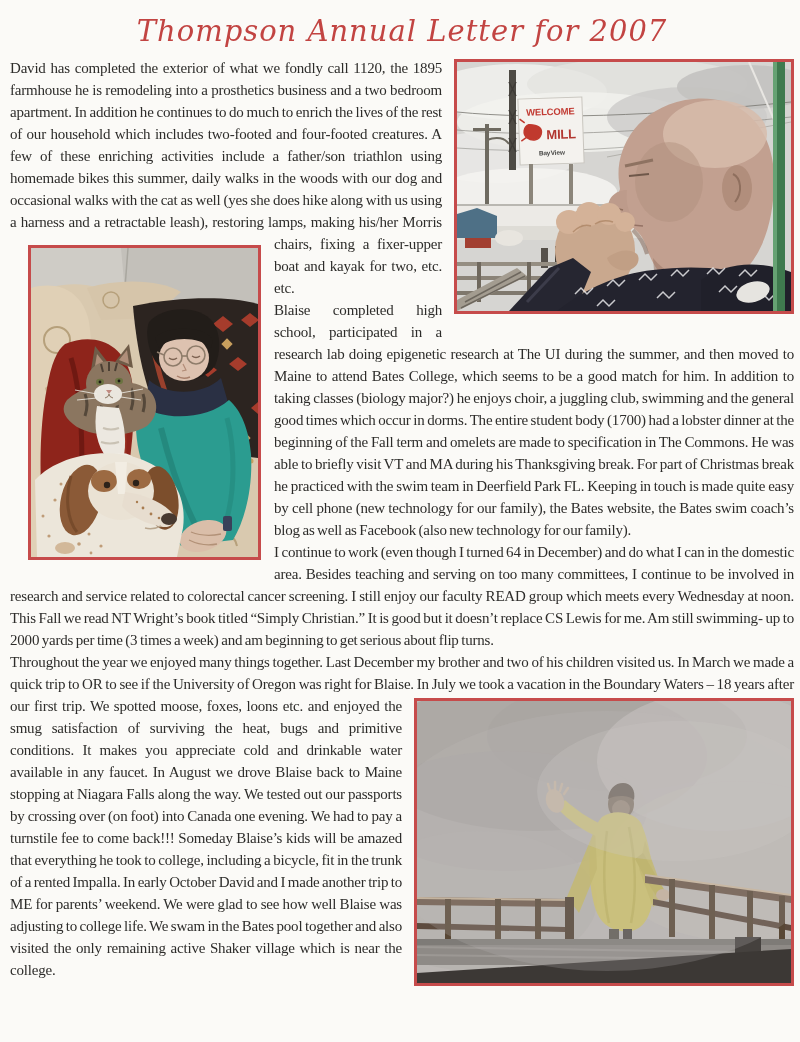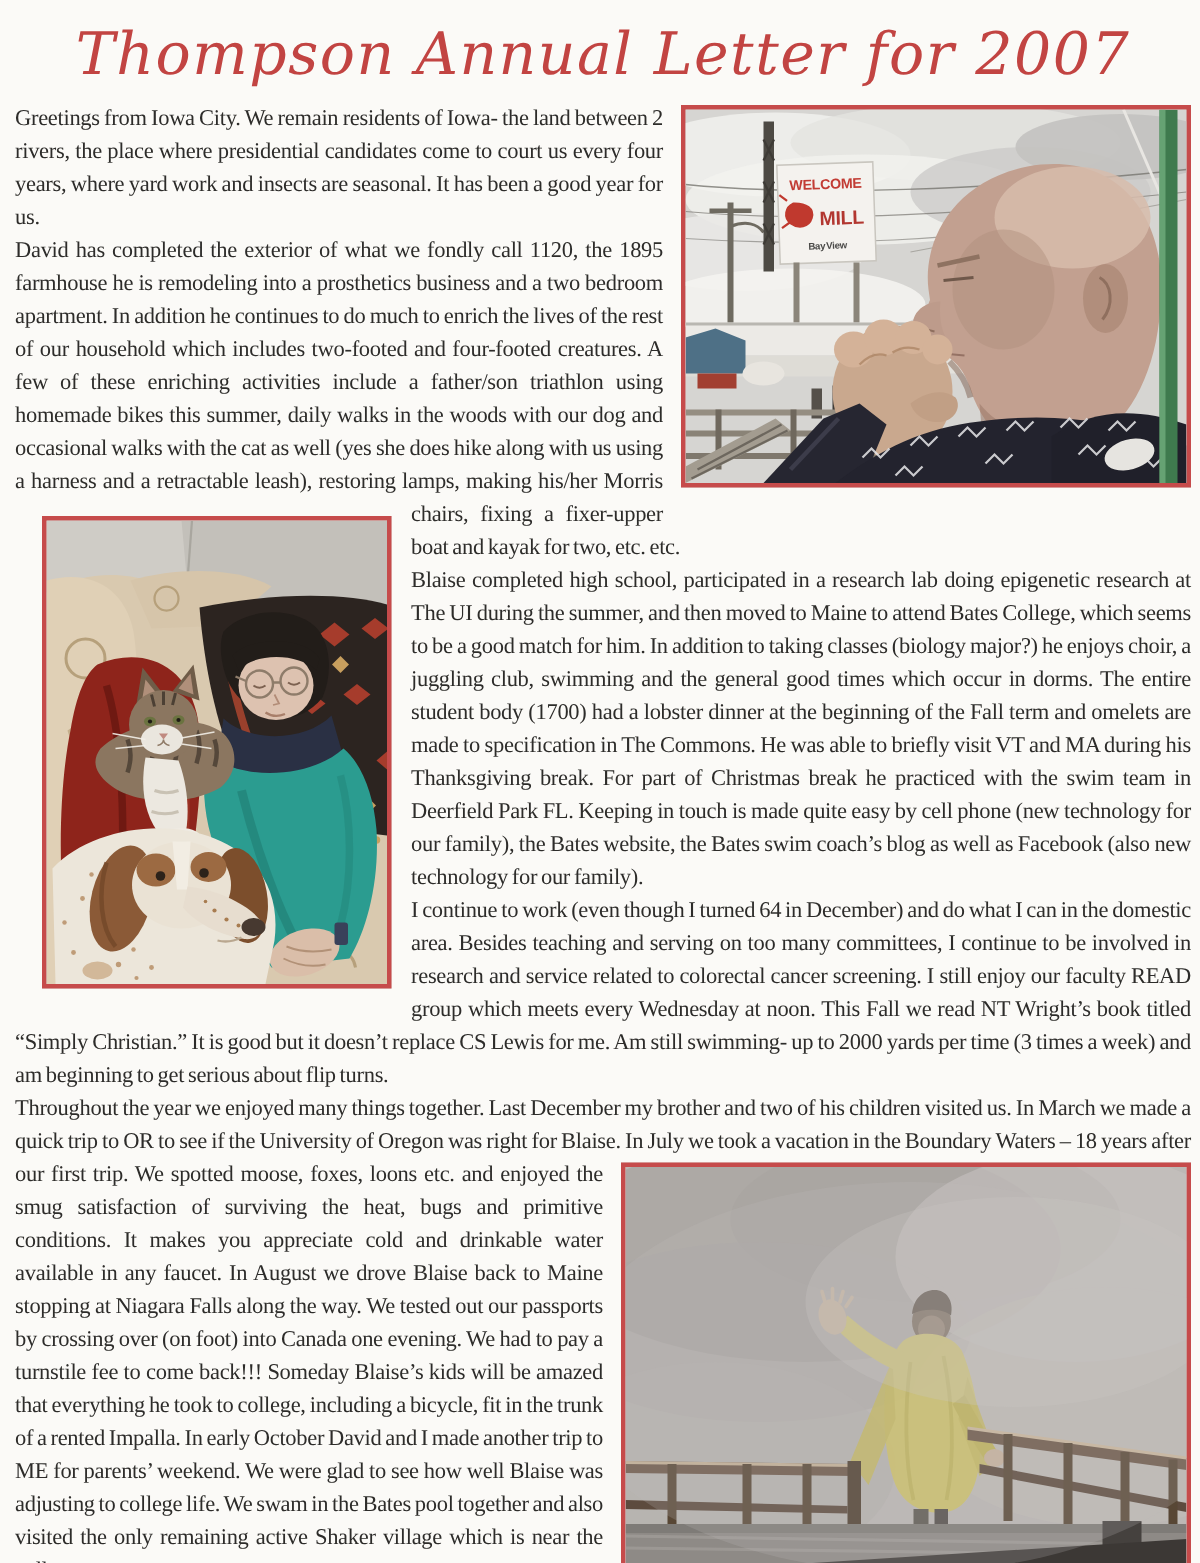--- a/index.html
+++ b/index.html
@@ -4,21 +4,21 @@
 <style>
   html,body{margin:0;padding:0;background:#9a9a9a;}
   .page{
     width:800px;height:1042px;margin:0 auto;background:#fbfaf7;
     overflow:hidden;box-sizing:border-box;padding:0 6px 0 10px;
     font-family:"Liberation Serif",serif;color:#2d2c2a;position:relative;
   }
   .title{
     margin:14px 0 9px;text-align:center;
     font-family:"DejaVu Serif",serif;font-style:italic;font-weight:500;
-    font-size:39px;color:#c24442;letter-spacing:1px;
+    font-size:29px;color:#c24442;letter-spacing:1px;
   }
   .letter{
     font-size:15px;line-height:22px;text-align:justify;
     letter-spacing:-0.2px;word-spacing:-1px;
   }
   .letter p{margin:0;}
   .photo{
     display:block;border:3px solid #c64b4b;box-sizing:border-box;
     background:#d8d6d2;overflow:hidden;
   }
@@ -119,21 +119,21 @@
                 <path d="M200,236 l6,-6 l6,6 l6,-6"></path>
               <path d="M262,230 l6,-6 l6,6 l6,-6"></path>
                 <path d="M300,238 l6,-6 l6,6 l6,-6"></path>
             </g>
             <ellipse cx="296" cy="230" rx="17" ry="10" fill="#e6e4e0" transform="rotate(-15 296 230)"></ellipse>
           </g>
           <path d="M292,0 L318,60" stroke="#e8e6e2" stroke-width="2"></path>
           <rect x="316" y="0" width="12" height="249" fill="#3f7a4e"></rect>
           <rect x="316" y="0" width="4" height="249" fill="#66a273"></rect>
         </svg>
-      </span><span>Greetings from Iowa City.  We remain residents of Iowa- the land between 2 rivers, the place where presidential candidates come to court us every four years, where yard work and insects are seasonal.  It has been a good year for us.</span>
+      </span>
     </p>
 
     <p>
       <span>David has completed the exterior of what we fondly call 1120, the 1895 farmhouse he is remodeling into a prosthetics business and a two bedroom apartment.  In addition he continues to do much to enrich the lives of the rest of our household which includes two-footed and four-footed creatures.   A few of these enriching activities include a father/son triathlon using homemade bikes this summer, daily walks in the woods with our dog and occasional walks with the cat as well (yes she does hike along with us using a harness and a retractable leash),</span>
       <span class="photo photo-couch">
         <svg viewBox="0 0 227 309" preserveAspectRatio="none">
           <rect width="227" height="309" fill="#cfccc6"></rect>
           <polygon points="90,0 227,0 227,60 96,66" fill="#c3c0ba"></polygon>
           <path d="M97,0 L92,66" stroke="#a9a69f" stroke-width="1.5"></path>
           <path d="M0,48 C30,30 70,34 88,52 L96,70 L150,64 C190,56 220,66 227,80 L227,309 L0,309 Z" fill="#d9c9af"></path>

